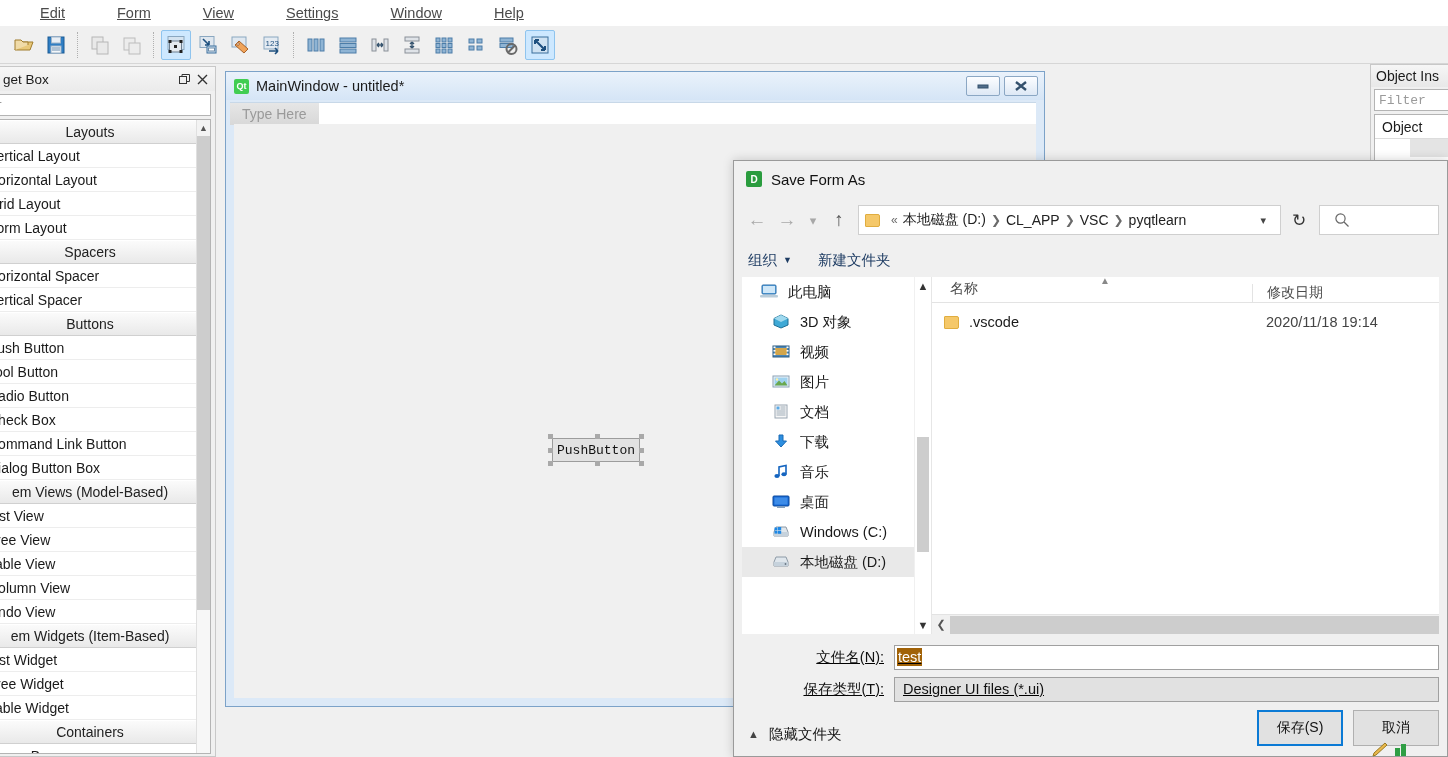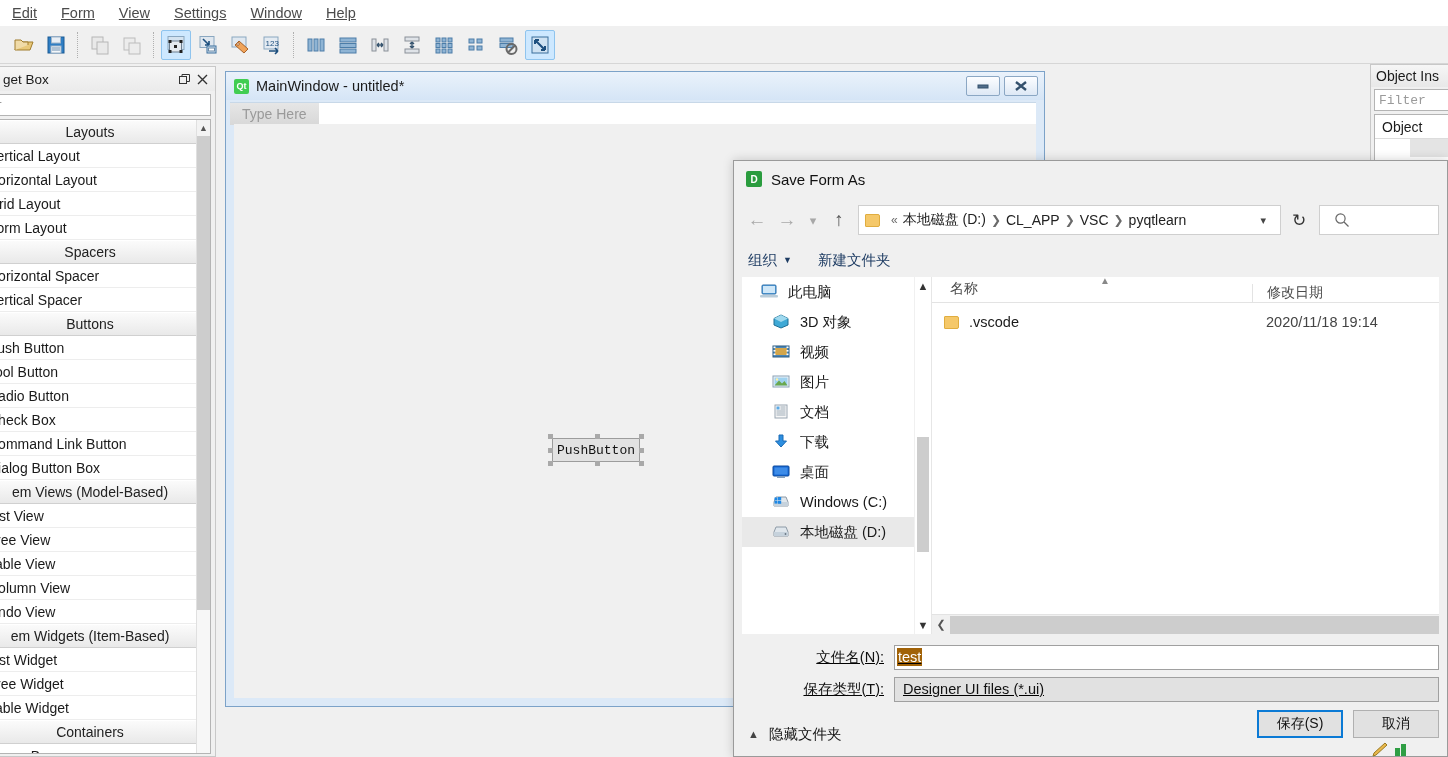--- a/index.html
+++ b/index.html
@@ -14,21 +14,21 @@
   #root { position: relative; width: 1448px; height: 757px; background:#f0f0f0; }
 
   
   .menubar {
     position: absolute; left: 0; top: 0; width: 1448px; height: 26px;
     background: #ffffff;
     display: flex; align-items: center;
     font-size: 14.5px; color: #4b4b4b;
   }
   .menu-item {
-    padding: 2px 12px; cursor: default; white-space: nowrap;
+    padding: 2px 12px; cursor: default; white-space: nowrap; margin-left: 28px;
   }
   .menu-item .mn { text-decoration: underline; }
 
   
   .toolbar {
     position: absolute; left: 0; top: 26px; width: 1448px; height: 38px;
     background: #f0f0f0;
     border-bottom: 1px solid #d6d6d6;
     display: flex; align-items: center;
   }
@@ -286,21 +286,21 @@
     font-size:14.5px; color:#111;
   }
   .dlg-footer {
     height:44px; display:flex; align-items:center; padding-left:14px;
     position:relative;
   }
   .hidefolders { display:flex; align-items:center; font-size:14.5px; color:#111; }
   .hf-caret { margin-right:10px; font-size:11px; color:#444; }
   .dlg-buttons { position:absolute; right:8px; top:-2px; display:flex; gap:10px; }
   .dlg-btn {
-    width:86px; height:28px; background:#e1e1e1; border:2px solid #0b7ad5;
+    width:86px; height:36px; background:#e1e1e1; border:2px solid #0b7ad5;
     display:flex; align-items:center; justify-content:center;
     font-size:14px; color:#111;
   }
   .dlg-btn.plain { border:1px solid #b0b0b0; }
 
   
   .tray-bits { position:absolute; left:1372px; top:742px; display:flex; gap:4px; }
 </style>
 </head>
 <body>
@@ -653,20 +653,28 @@
               <span>文档</span>
             </div>
             <div class="nav-item indent">
               <span class="nav-ico"><svg width="18" height="15" viewBox="0 0 18 15">
                   <path d="M7 1 L11 1 L11 7 L14.5 7 L9 13 L3.5 7 L7 7 Z" fill="#2d8fe0" stroke="#1a6bb5"></path>
                 </svg></span>
               <span>下载</span>
             </div>
             <div class="nav-item indent">
               <span class="nav-ico"><svg width="18" height="15" viewBox="0 0 18 15">
+                  <path d="M7 12 L7 3 L14 1.5 L14 10" fill="none" stroke="#1565c0" stroke-width="1.6"></path>
+                  <ellipse cx="5" cy="12" rx="2.6" ry="2" fill="#1565c0"></ellipse>
+                  <ellipse cx="12" cy="10.3" rx="2.6" ry="2" fill="#1565c0"></ellipse>
+                </svg></span>
+              <span>音乐</span>
+            </div>
+            <div class="nav-item indent">
+              <span class="nav-ico"><svg width="18" height="15" viewBox="0 0 18 15">
                   <rect x="1" y="2" width="16" height="10" rx="1" fill="#1669d6" stroke="#0d4b9c"></rect>
                   <rect x="2.5" y="3.5" width="13" height="7" fill="#3d8ce8"></rect>
                   <rect x="5" y="12.5" width="8" height="1.4" fill="#7d98b5"></rect>
                 </svg></span>
               <span>桌面</span>
             </div>
             <div class="nav-item indent">
               <span class="nav-ico"><svg width="18" height="15" viewBox="0 0 18 15">
                   <path d="M2 8 L4 3 L14 3 L16 8 L16 12 L2 12 Z" fill="#dfe6ec" stroke="#8d9aa6"></path>
                   <rect x="2" y="8" width="14" height="4" fill="#c6d2dc"></rect>

